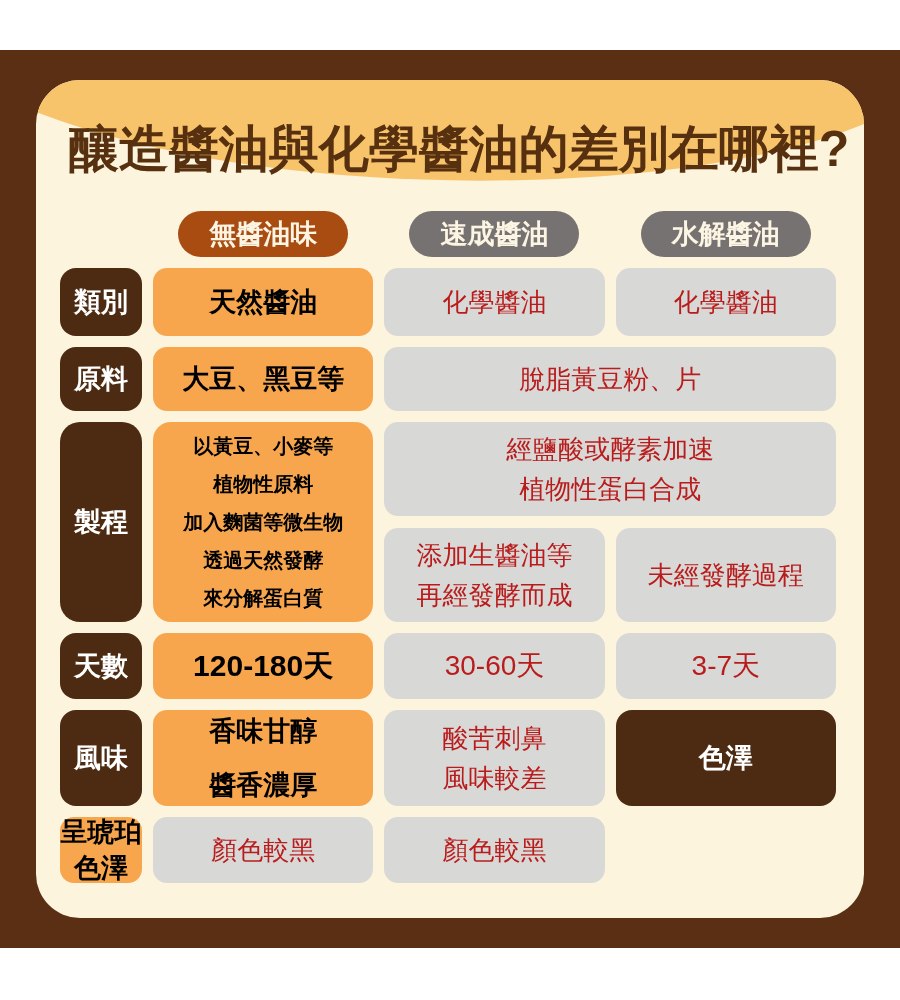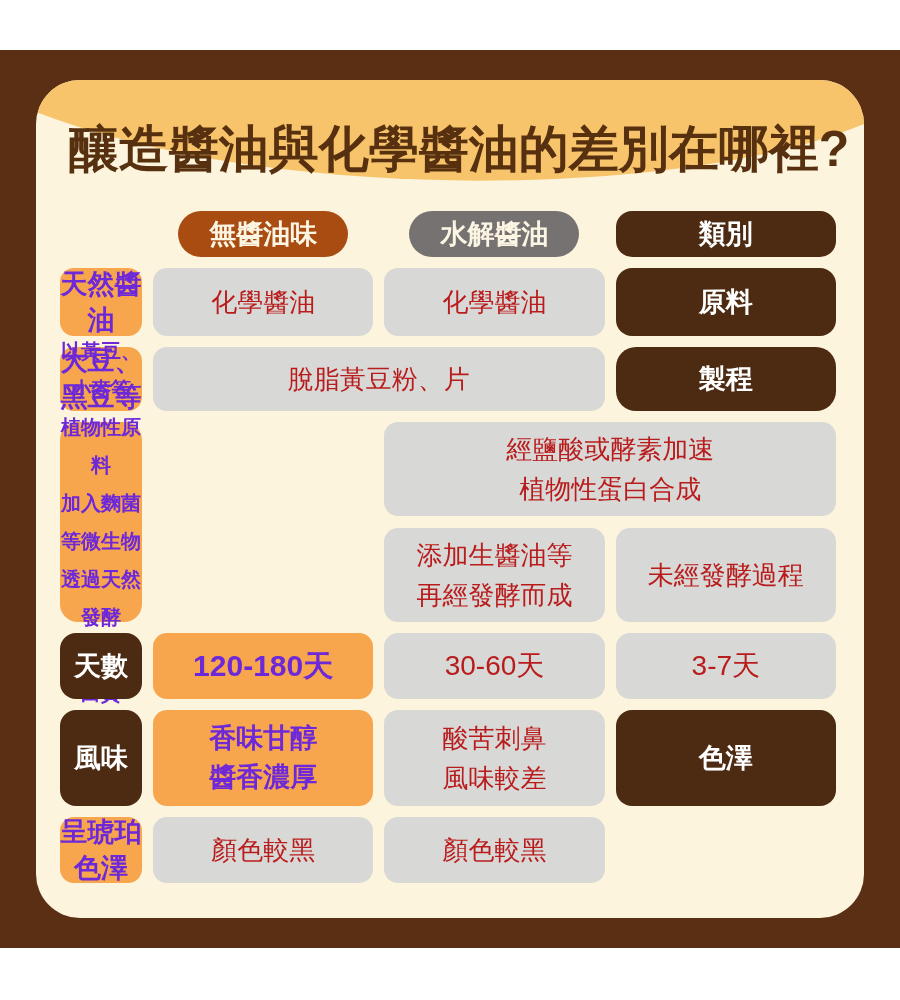--- a/index.html
+++ b/index.html
@@ -26,23 +26,23 @@
   .cell{display:flex;align-items:center;justify-content:center;text-align:center;}
   .pill{
     justify-self:center;align-self:center;height:46px;padding:0 31px;
     border-radius:24px;display:flex;align-items:center;justify-content:center;
     color:#FDF5E3;font-weight:bold;font-size:27px;
   }
   .pill.brewed{background:#A84C12;}
   .pill.graypill{background:#767271;}
   .hdr{background:#4C2B12;color:#FFFFFF;border-radius:16px;font-weight:bold;font-size:27px;}
   .hdr.tall{border-radius:20px;}
-  .oc{background:#F7A64E;color:#6d28d9;border-radius:14px;font-weight:bold;font-size:27px;}
+  .oc{background:#F7A64E;color:#000000;border-radius:14px;font-weight:bold;font-size:27px;}
   .gc{background:#D8D8D6;color:#b91c1c;border-radius:14px;font-size:26px;}
-  .ml{white-space:pre-line;line-height:39px;}
+  .ml{white-space:pre-line;line-height:54px;}
   .oc.process-text{font-size:20px;line-height:38px;border-radius:18px;}
   .gc.ml{line-height:40px;}
   .span2{grid-column:span 2;}
   .days-o{font-size:30px;}
   .days-g{font-size:28px;}
   .process-right{grid-column:3 / 5;display:flex;flex-direction:column;gap:12px;}
   .process-right .top{height:94px;}
   .process-right .bottom{flex:1;display:flex;gap:11px;border-radius:32px;}
   .process-right .bottom .cell{flex:1;}
 </style>
@@ -56,20 +56,21 @@
   <svg class="banner" viewBox="0 0 828 220" aria-hidden="true">
     <path d="M0,0 H828 V44 C660,115 250,128 0,32 Z" fill="#F8C46B"></path>
   </svg>
 
   <div class="title">釀造醬油與化學醬油的差別在哪裡?</div>
 
   <div class="table">
 
     <div></div>
     <div class="pill brewed">無醬油味</div>
+    <div class="pill graypill">速成醬油</div>
     <div class="pill graypill">水解醬油</div>
 
     <div class="cell hdr">類別</div>
     <div class="cell oc">天然醬油</div>
     <div class="cell gc">化學醬油</div>
     <div class="cell gc">化學醬油</div>
 
     <div class="cell hdr">原料</div>
     <div class="cell oc">大豆、黑豆等</div>
     <div class="cell gc span2">脫脂黃豆粉、片</div>

